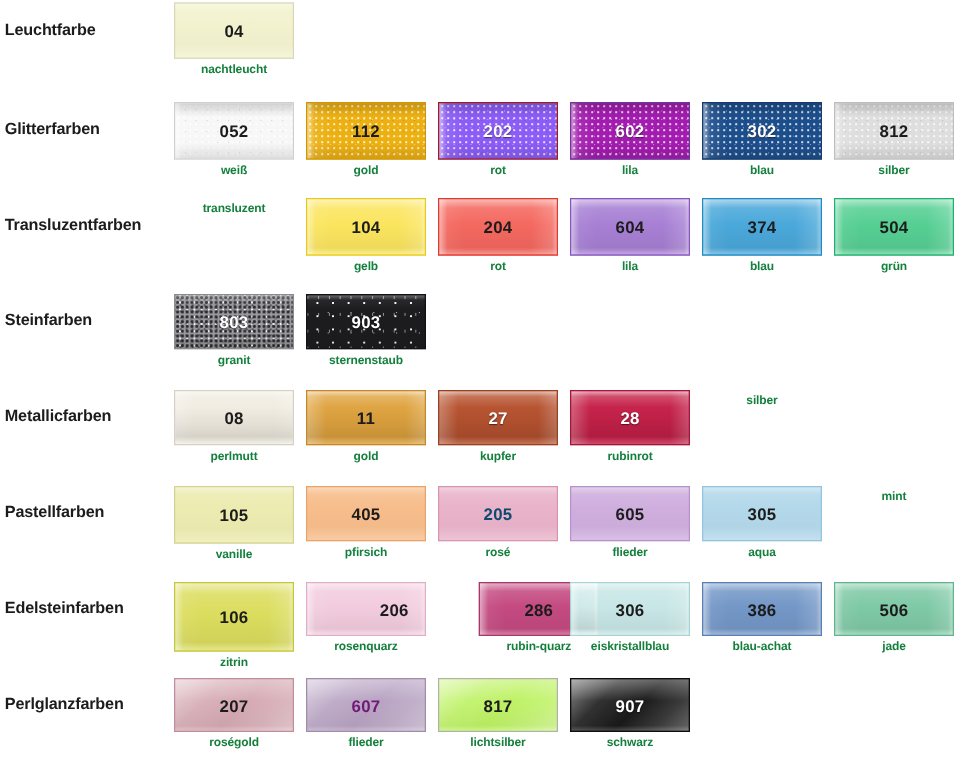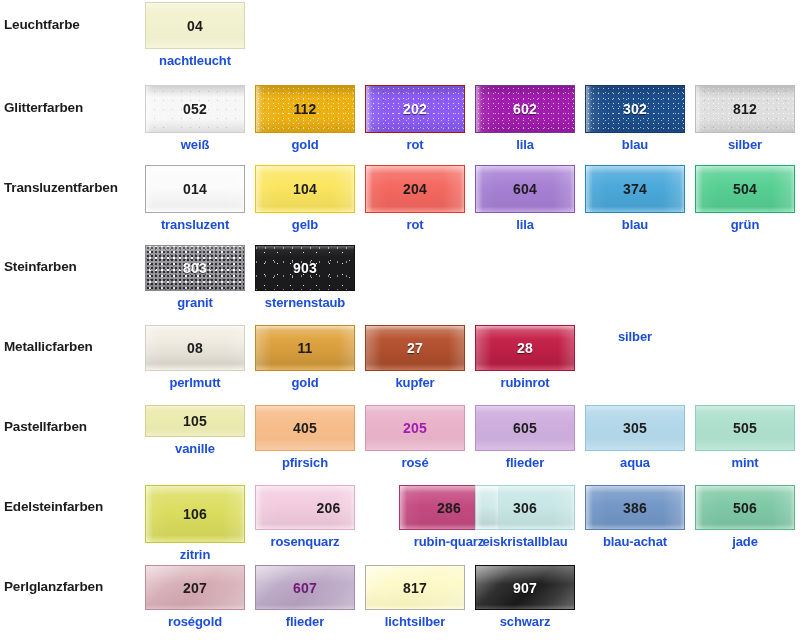--- a/index.html
+++ b/index.html
@@ -68,23 +68,23 @@
     pointer-events: none;
   }
   .chip .tex {
     position: absolute;
     left: 0; right: 0; top: 0; bottom: 0;
     z-index: 2;
     pointer-events: none;
   }
   .cap {
     text-align: center;
-    font-size: 13px;
+    font-size: 10px;
     font-weight: bold;
-    color: #1d4ed8;
+    color: #15803d;
     letter-spacing: -0.1px;
     white-space: nowrap;
     margin-top: 4px;
   }
   
   .fin-plain .gloss {
     background: linear-gradient(to bottom,
       rgba(255,255,255,0.42) 0%,
       rgba(255,255,255,0.10) 14%,
       rgba(255,255,255,0.0) 40%,
@@ -258,25 +258,20 @@
             <div class="num" style="color: rgb(28, 28, 28);">812</div>
           </div>
           <div class="cap">silber</div>
         </div>
       </div>
     </div>
     <div class="row" style="top: 165px;">
       <div class="row-label" style="top: 15px;">Transluzentfarben</div>
       <div class="swatches" style="left: 145px;">
         <div class="cell" style="left: 0px;">
-          <div class="chip fin-gloss" style="height: 48px; background: rgb(251, 251, 251); border: 1px solid rgb(168, 168, 168);">
-            <div class="tex"></div>
-            <div class="gloss"></div>
-            <div class="num" style="color: rgb(28, 28, 28);">014</div>
-          </div>
           <div class="cap">transluzent</div>
         </div>
         <div class="cell" style="left: 110px;">
           <div class="chip fin-gloss" style="height: 48px; background: rgb(251, 229, 94); border: 1px solid rgb(232, 201, 22);">
             <div class="tex"></div>
             <div class="gloss"></div>
             <div class="num" style="color: rgb(28, 28, 28);">104</div>
           </div>
           <div class="cap">gelb</div>
         </div>
@@ -372,65 +367,60 @@
         </div>
         <div class="cell" style="left: 440px;">
           <div class="cap">silber</div>
         </div>
       </div>
     </div>
     <div class="row" style="top: 405px;">
       <div class="row-label" style="top: 14px;">Pastellfarben</div>
       <div class="swatches" style="left: 145px;">
         <div class="cell" style="left: 0px;">
-          <div class="chip fin-plain" style="height: 32px; background: rgb(236, 235, 176); border: 1px solid rgb(212, 210, 147);">
+          <div class="chip fin-plain" style="height: 48px; background: rgb(236, 235, 176); border: 1px solid rgb(212, 210, 147);">
             <div class="tex"></div>
             <div class="gloss"></div>
             <div class="num" style="color: rgb(28, 28, 28);">105</div>
           </div>
           <div class="cap">vanille</div>
         </div>
         <div class="cell" style="left: 110px;">
           <div class="chip fin-plain" style="height: 46px; background: rgb(247, 189, 139); border: 1px solid rgb(232, 163, 106);">
             <div class="tex"></div>
             <div class="gloss"></div>
             <div class="num" style="color: rgb(28, 28, 28);">405</div>
           </div>
           <div class="cap">pfirsich</div>
         </div>
         <div class="cell" style="left: 220px;">
           <div class="chip fin-plain" style="height: 46px; background: rgb(233, 179, 201); border: 1px solid rgb(216, 148, 177);">
             <div class="tex"></div>
             <div class="gloss"></div>
-            <div class="num" style="color: #a21caf;">205</div>
+            <div class="num" style="color: #0c4a6e;">205</div>
           </div>
           <div class="cap">rosé</div>
         </div>
         <div class="cell" style="left: 330px;">
           <div class="chip fin-plain" style="height: 46px; background: rgb(207, 174, 222); border: 1px solid rgb(185, 143, 205);">
             <div class="tex"></div>
             <div class="gloss"></div>
             <div class="num" style="color: rgb(28, 28, 28);">605</div>
           </div>
           <div class="cap">flieder</div>
         </div>
         <div class="cell" style="left: 440px;">
           <div class="chip fin-plain" style="height: 46px; background: rgb(179, 216, 234); border: 1px solid rgb(145, 196, 221);">
             <div class="tex"></div>
             <div class="gloss"></div>
             <div class="num" style="color: rgb(28, 28, 28);">305</div>
           </div>
           <div class="cap">aqua</div>
         </div>
         <div class="cell" style="left: 550px;">
-          <div class="chip fin-plain" style="height: 46px; background: rgb(174, 224, 205); border: 1px solid rgb(139, 207, 182);">
-            <div class="tex"></div>
-            <div class="gloss"></div>
-            <div class="num" style="color: rgb(28, 28, 28);">505</div>
-          </div>
           <div class="cap">mint</div>
         </div>
       </div>
     </div>
     <div class="row" style="top: 485px;">
       <div class="row-label" style="top: 13.5px;">Edelsteinfarben</div>
       <div class="swatches" style="left: 145px;">
         <div class="cell" style="left: 0px;">
           <div class="chip fin-gloss" style="height: 58px; background: rgb(219, 221, 94); border: 1px solid rgb(196, 198, 61);">
             <div class="tex"></div>
@@ -494,21 +484,21 @@
         </div>
         <div class="cell" style="left: 110px;">
           <div class="chip fin-pearl" style="height: 45px; background: rgb(184, 163, 194); border: 1px solid rgb(161, 140, 170);">
             <div class="tex"></div>
             <div class="gloss"></div>
             <div class="num" style="color: #701a75;">607</div>
           </div>
           <div class="cap">flieder</div>
         </div>
         <div class="cell" style="left: 220px;">
-          <div class="chip fin-pearl" style="height: 45px; background: #fef9c3; border: 1px solid rgb(176, 176, 176);">
+          <div class="chip fin-pearl" style="height: 45px; background: #bef264; border: 1px solid rgb(176, 176, 176);">
             <div class="tex"></div>
             <div class="gloss"></div>
             <div class="num" style="color: rgb(28, 28, 28);">817</div>
           </div>
           <div class="cap">lichtsilber</div>
         </div>
         <div class="cell" style="left: 330px;">
           <div class="chip fin-pearl" style="height: 45px; background: rgb(26, 26, 26); border: 1px solid rgb(14, 14, 14);">
             <div class="tex"></div>
             <div class="gloss"></div>

